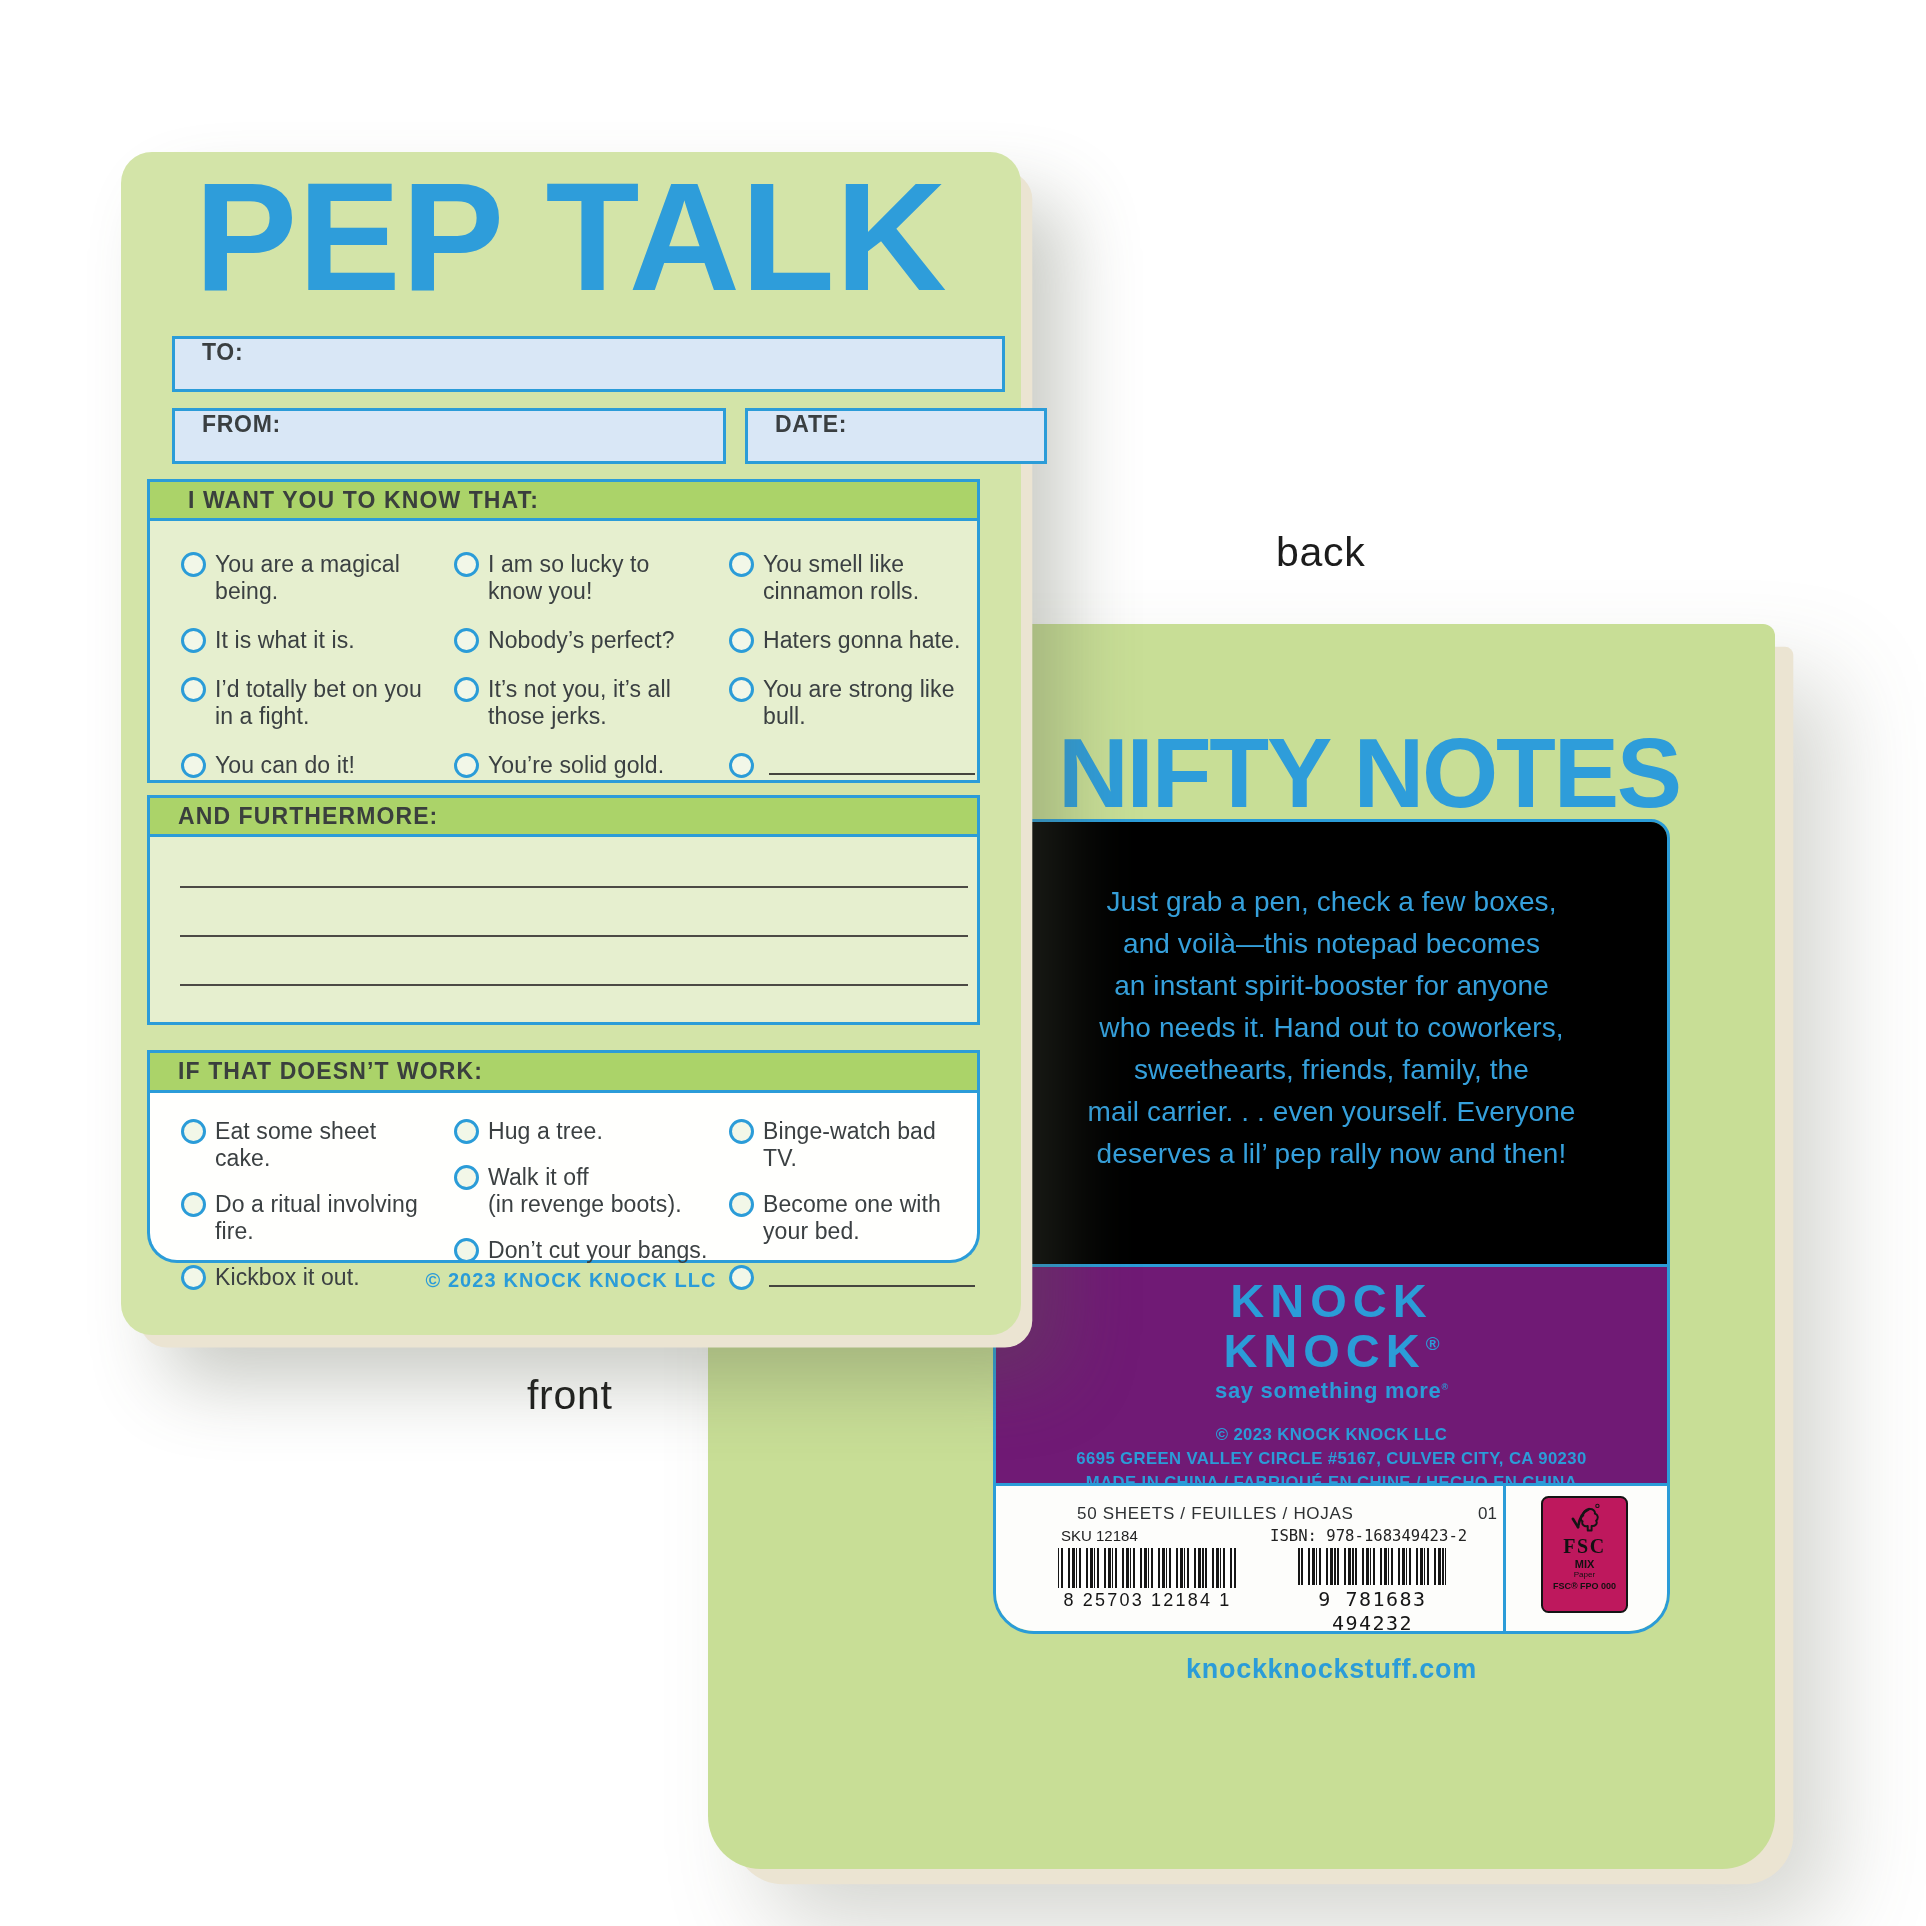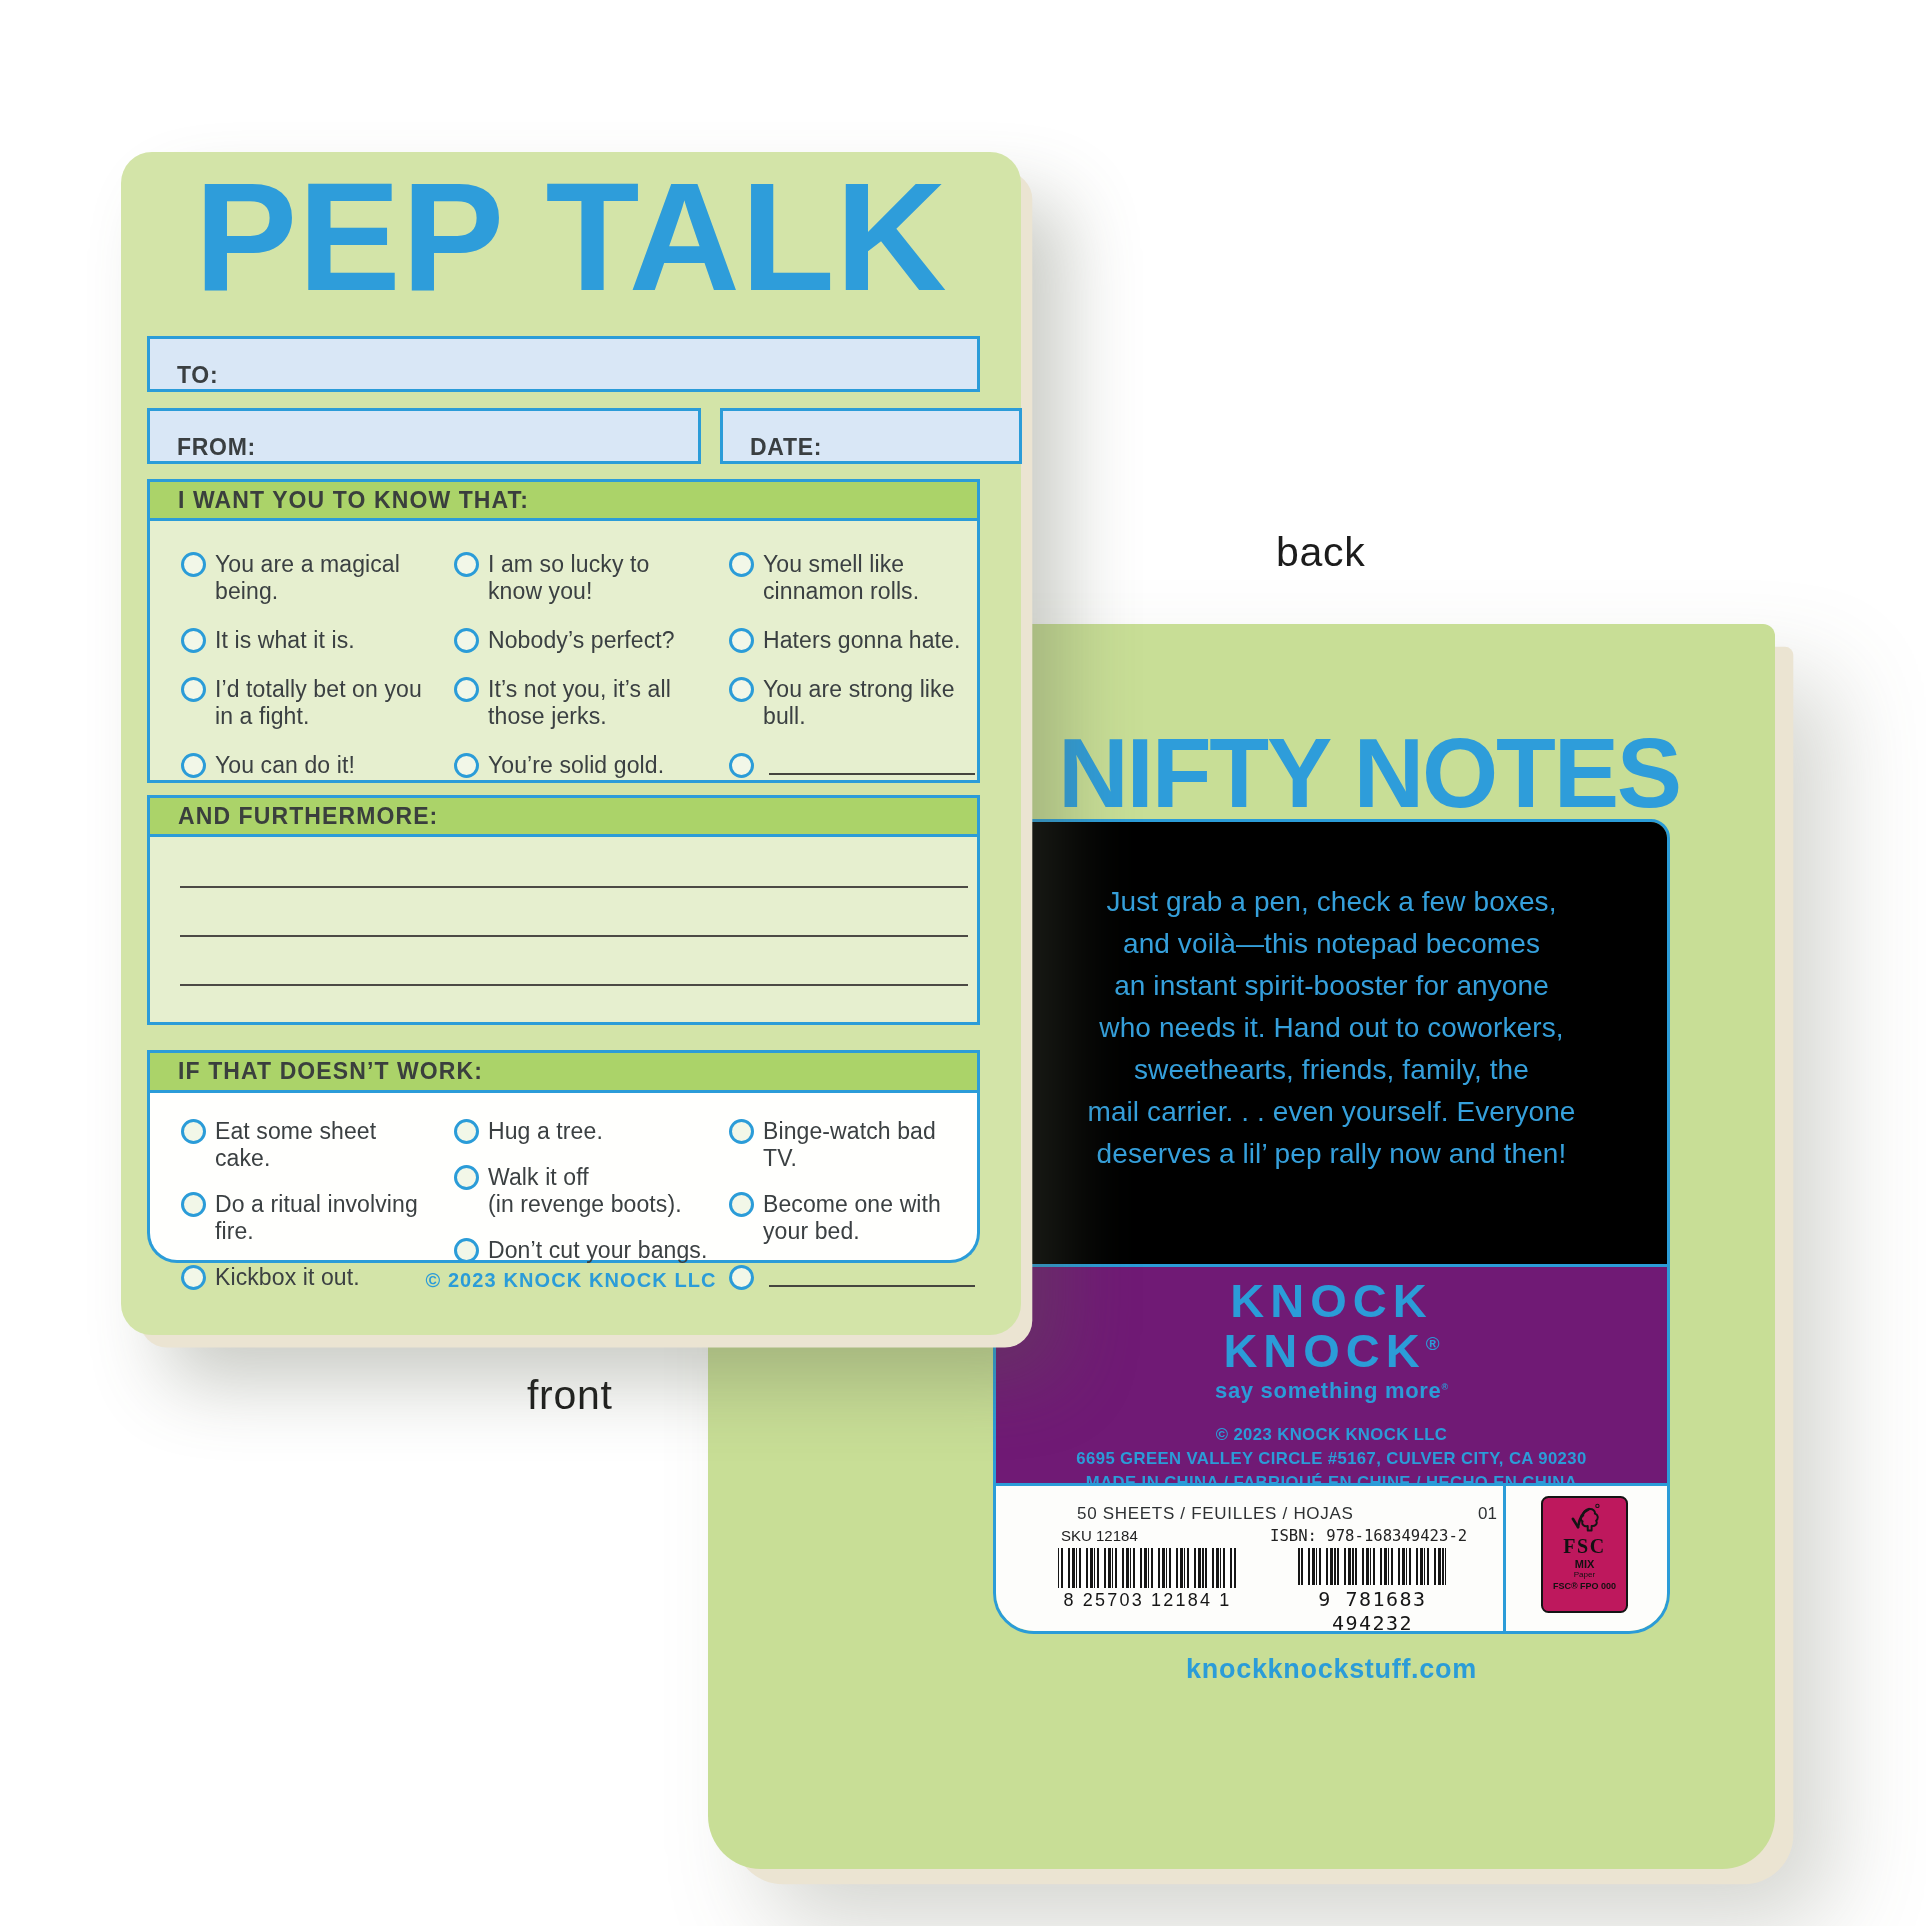--- a/index.html
+++ b/index.html
@@ -25,40 +25,40 @@
     background:#c8de96;border-radius:12px 12px 53px 53px;z-index:1;
     box-shadow:22px 19px 0 -3.7px #ebe4d2, 56px 56px 96px rgba(88,94,74,.26);
   }
   .fp-title{
     position:absolute;left:0;right:0;top:0;text-align:center;
     font-size:154px;font-weight:bold;color:#2e9dda;line-height:170px;
     letter-spacing:0.7px;white-space:nowrap;
   }
   .field{
     position:absolute;background:#d9e7f6;border:3px solid #2b9cd8;
-    box-sizing:border-box;display:flex;align-items:flex-end;
+    box-sizing:border-box;display:flex;align-items:flex-start;margin-left:25px;
   }
   .field .flabel{
     padding-left:27px;font-size:23px;font-weight:bold;color:#3a3f41;letter-spacing:0.7px;
   }
   .f-to{left:26px;top:184px;width:833px;height:56px;}
   .f-from{left:26px;top:256px;width:554px;height:56px;}
   .f-date{left:599px;top:256px;width:302px;height:56px;}
   .band{
     position:absolute;background:#abd369;border:3px solid #2b9cd8;
     box-sizing:border-box;display:flex;align-items:center;
   }
   .band .blabel{
     padding-left:28px;font-size:23px;font-weight:bold;color:#3a3f3d;letter-spacing:1.1px;
   }
   .sbody{
     position:absolute;border:3px solid #2b9cd8;border-top:none;
     box-sizing:border-box;background:#e6efcf;
   }
-  .f-s1h{left:26px;top:327px;width:833px;height:42px;}
+  .f-s1h{left:26px;top:327px;width:833px;height:42px;padding-left:10px;}
   .f-s1b{left:26px;top:369px;width:833px;height:262px;}
   .f-s2h{left:26px;top:643px;width:833px;height:42px;}
   .f-s2b{left:26px;top:685px;width:833px;height:188px;}
   .f-s3h{left:26px;top:898px;width:833px;height:43px;}
   .f-s3b{left:26px;top:941px;width:833px;height:170px;background:#fffffd;border-radius:0 0 30px 30px;}
   .writing-line{position:absolute;left:30px;right:9px;border-bottom:2.2px solid #4c4a45;height:0;}
   .wl1{top:49px}.wl2{top:98px}.wl3{top:147px}
   .cb-col{position:absolute;top:0;display:flex;flex-direction:column;}
   .s1col{padding-top:30px;gap:22px;}
   .s3col{padding-top:25px;gap:19px;}

